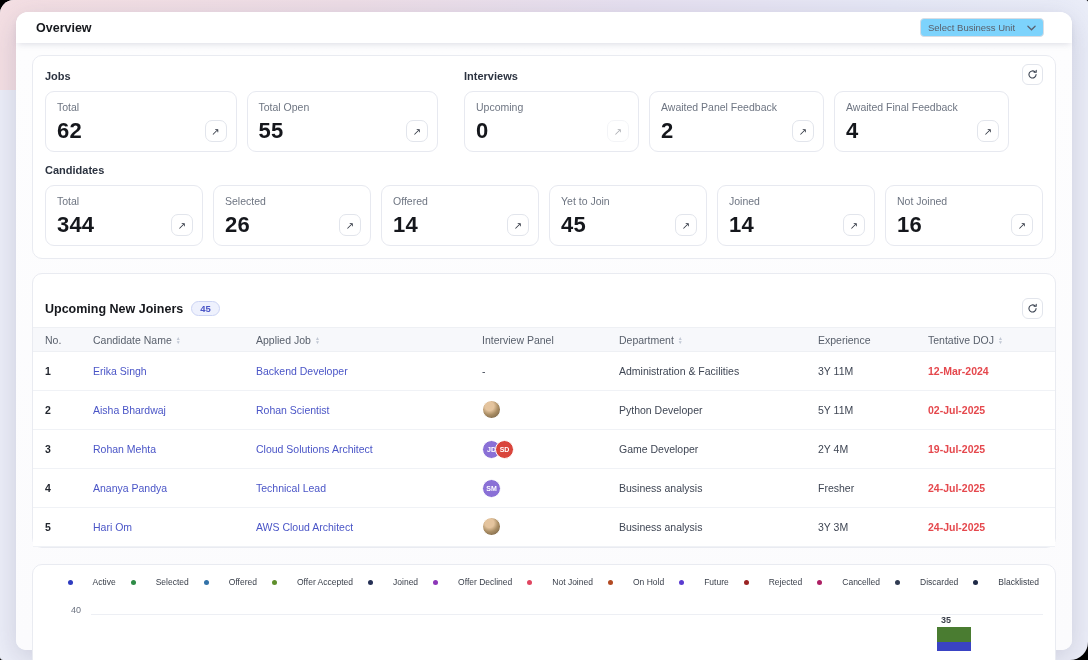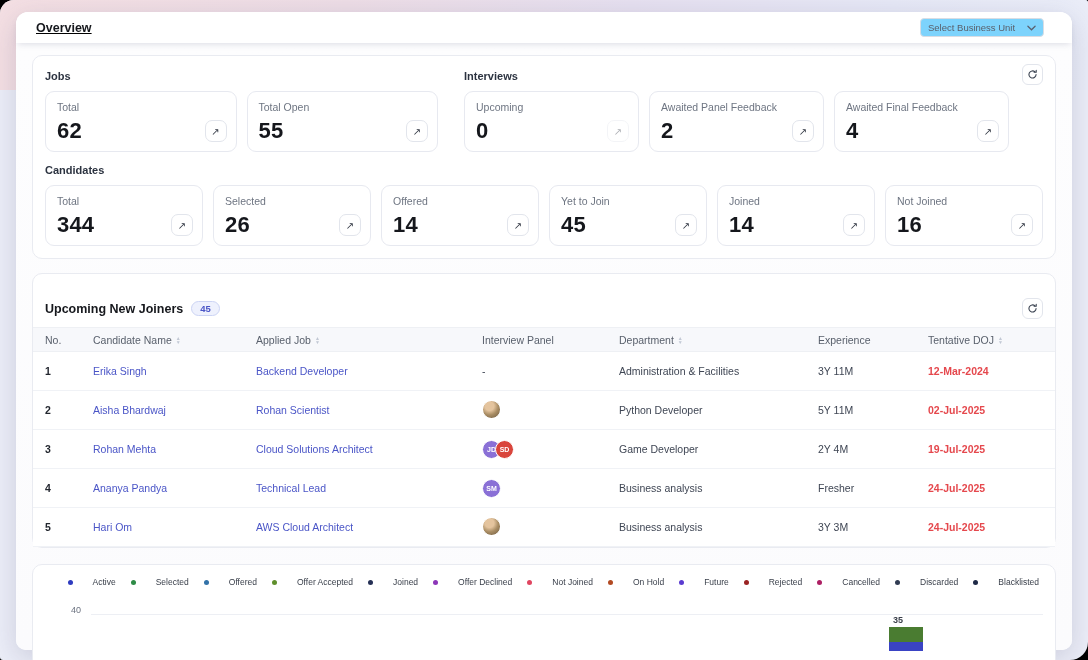--- a/index.html
+++ b/index.html
@@ -9,21 +9,21 @@
   .screen { position:relative; width:1088px; height:660px; overflow:hidden;
             border-radius:14px 3px 18px 3px; background:#eceef8; }
   .screen::before { content:""; position:absolute; top:0; left:0; right:0; height:90px;
             background:linear-gradient(90deg,#f4dfe3 0%,#eddde6 32%,#e6e0f0 58%,#e6e8f6 82%,#eaedf8 100%); }
 
   .panel { position:absolute; left:16px; top:12px; width:1056px; height:638px;
            background:#fff; border-radius:12px 12px 10px 10px;
            box-shadow:0 8px 28px rgba(70,70,110,.20); }
   .panel-header { height:31px; display:flex; align-items:center; padding:0 20px;
            border-radius:12px 12px 0 0; background:#fff;
-           box-shadow:0 3px 6px -2px rgba(120,125,150,.25); position:relative; z-index:5;text-decoration:underline; }
+           box-shadow:0 3px 6px -2px rgba(120,125,150,.25); position:relative; z-index:5; }
   .panel-title { font-size:12.5px; font-weight:700; color:#16181d; }
   .panel-body { position:relative; padding:12px 12px 0 12px; background:linear-gradient(180deg,#fdfdfe,#fbfbfd); height:607px; border-radius:0 0 10px 10px; }
 
   
   .section { background:#fff; border:1px solid #e9ebf1; border-radius:10px; position:relative; }
 
   
   .bu-select { position:absolute; right:28px; top:6px; width:124px; height:19px;
       background:#7dd3fc; border:1px solid #d9dde4; border-radius:4px; display:flex; align-items:center;
       justify-content:space-between; padding:0 7px; cursor:pointer; }
@@ -75,21 +75,21 @@
   .info-ic { margin-left:6px; font-size:11px; color:#4b5563; cursor:pointer; line-height:1; }
   .legend { display:flex; justify-content:flex-end; gap:15px; padding:3px 16px 2px; }
   .lg-item { display:flex; align-items:center; gap:20px; cursor:pointer; }
   .lg-dot { width:5px; height:5px; border-radius:50%; }
   .lg-txt { font-size:8.5px; color:#383e49; }
   .chart-body { position:relative; height:70px; margin-top:8px; }
   .ytick { position:absolute; left:38px; top:8px; font-size:9px; color:#6b7280; }
   .gridline { position:absolute; left:58px; right:12px; top:17px; height:1px; background:#edeff4; }
   .ylabel { position:absolute; left:16px; top:-6px; font-size:9px; color:#6b7280;
       writing-mode:vertical-rl; transform:rotate(180deg); height:220px; }
-  .bar { position:absolute; left:840px; width:34px; top:18px; text-align:center;padding-left:16px; }
+  .bar { position:absolute; left:888px; width:34px; top:18px; text-align:center;padding-left:16px; }
   .bar-label { font-size:9px; color:#3a3f4a; font-weight:600; margin-bottom:2px; }
   .seg { width:34px; }
 
   svg.ic { display:block; }
 </style>
 </head>
 <body>
 
 <div class="screen">
   <div class="panel">

